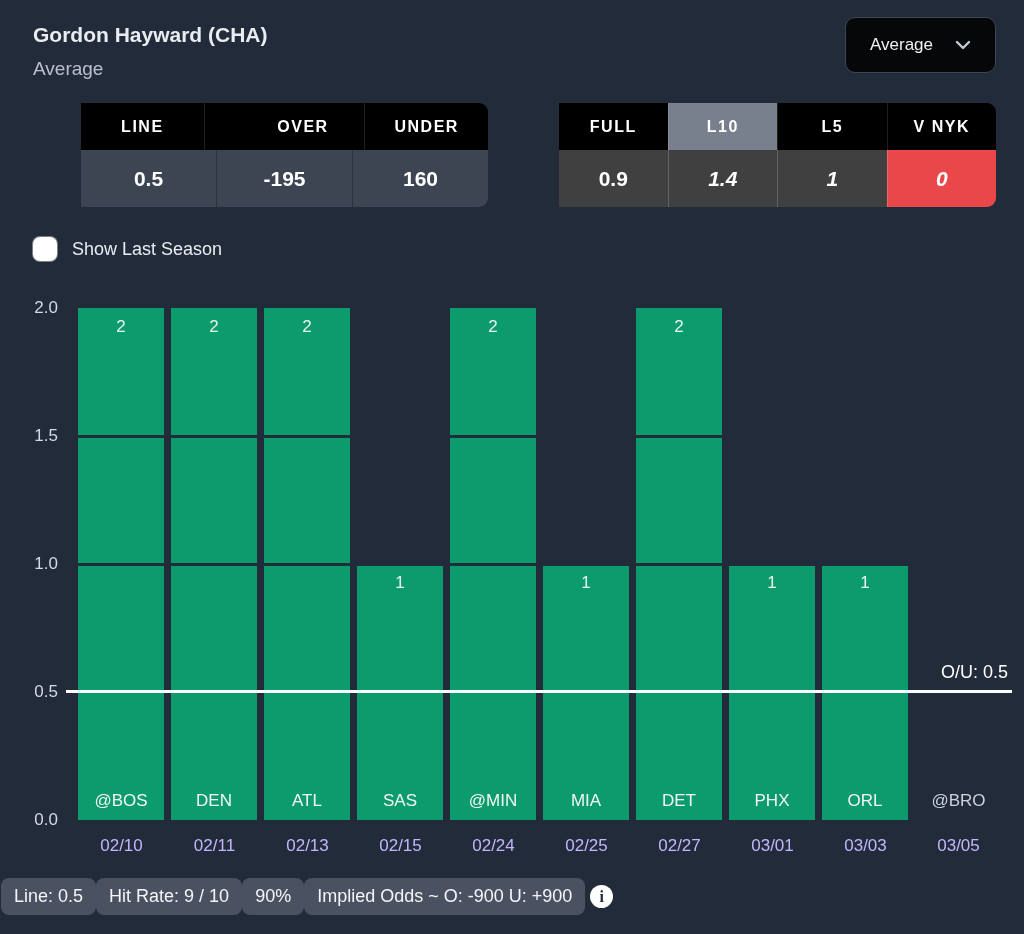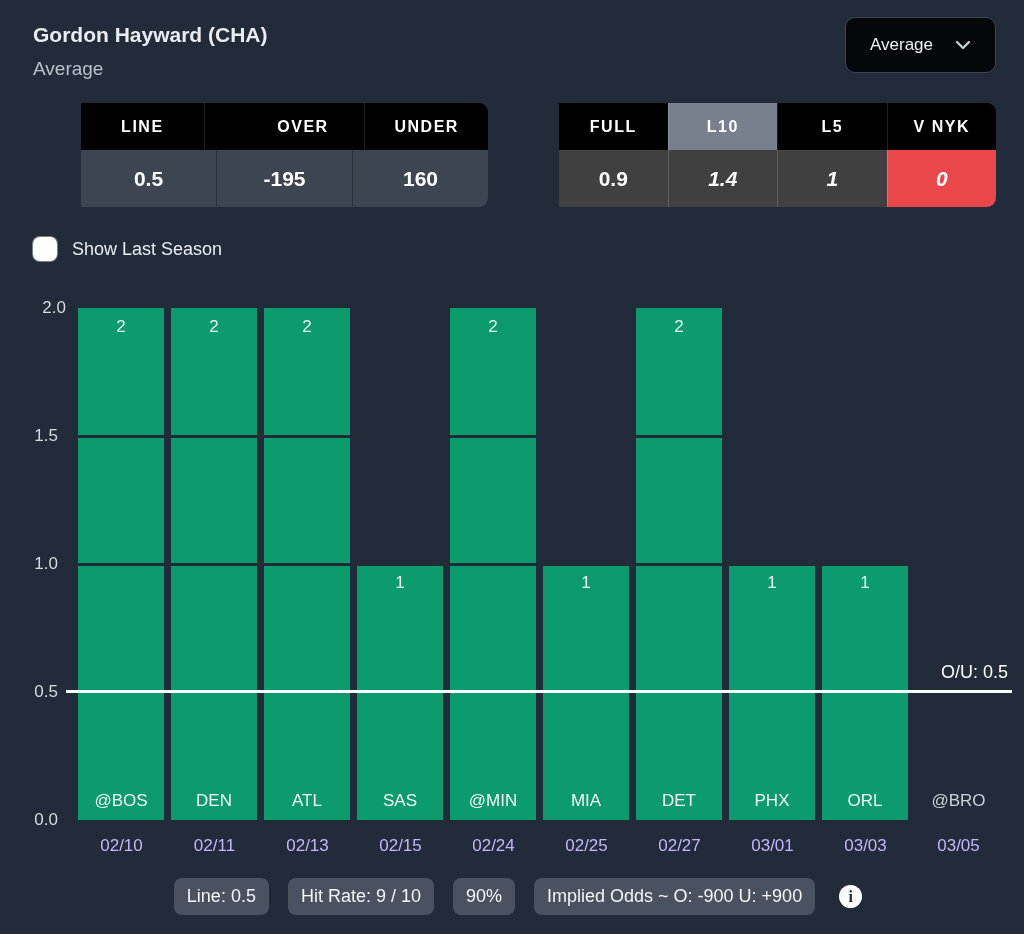--- a/index.html
+++ b/index.html
@@ -49,21 +49,21 @@
   .bar { position:absolute; bottom:0; left:3px; right:4px; background:#0b9b6c; }
   .bar-value { position:absolute; top:9px; width:100%; text-align:center; font-size:17px; color:#e9f5ef; }
   .team-label { position:absolute; bottom:9px; width:100%; text-align:center; font-size:17px; color:#f3f6f4; }
   .team-label.zero { color:#ccd2db; }
   .gridline { position:absolute; left:0; width:100%; height:3px; background:#212b3a; z-index:3; }
   .ou-line { position:absolute; left:66px; right:12px; top:690px; height:3px; background:#ffffff; z-index:4; }
   .ou-label { position:absolute; right:16px; top:662px; font-size:18px; color:#fff; z-index:4; }
   .dates-row { position:absolute; left:75px; top:836px; width:930px; display:flex; }
   .date-label { width:93px; text-align:center; font-size:17px; color:#c4b5fd; }
   
-  .footer { position:absolute; left:12px; right:0; top:878px; display:flex; justify-content:center; align-items:center; gap:19px; }
+  .footer { position:absolute; left:1px; right:0; top:878px; display:flex; justify-content:flex-start; align-items:center; gap:0; }
   .badge { background:#4a5160; border-radius:8px; padding:8px 13px; font-size:18px; color:#f3f5f8; }
   .info-icon { width:23px; height:23px; border-radius:50%; background:#fff; color:#212b3a;
     display:flex; align-items:center; justify-content:center; font-weight:bold; font-size:16px;
     font-family:"Liberation Serif", serif; margin-left:5px; cursor:pointer; }
 </style>
 </head>
 <body>
 
 <div class="app">
 
@@ -106,21 +106,21 @@
         </div>
       </div>
   </div>
 
   <div class="checkbox-row">
     <span class="checkbox"></span>
     <span class="checkbox-label">Show Last Season</span>
   </div>
 
   <div id="ylabels">
-      <div class="ylabel" style="top: 308px; padding-left: 8px;">2.0</div>
+      <div class="ylabel" style="top: 308px;">2.0</div>
       <div class="ylabel" style="top: 436px;">1.5</div>
       <div class="ylabel" style="top: 564px;">1.0</div>
       <div class="ylabel" style="top: 692px;">0.5</div>
       <div class="ylabel" style="top: 820px;">0.0</div>
     </div>
   <div class="plot" id="plot">
       <div class="slot">
         <div class="bar" style="height: 100%; background: rgb(11, 155, 108);">
           <div class="bar-value">2</div>
           <div class="team-label">@BOS</div>

